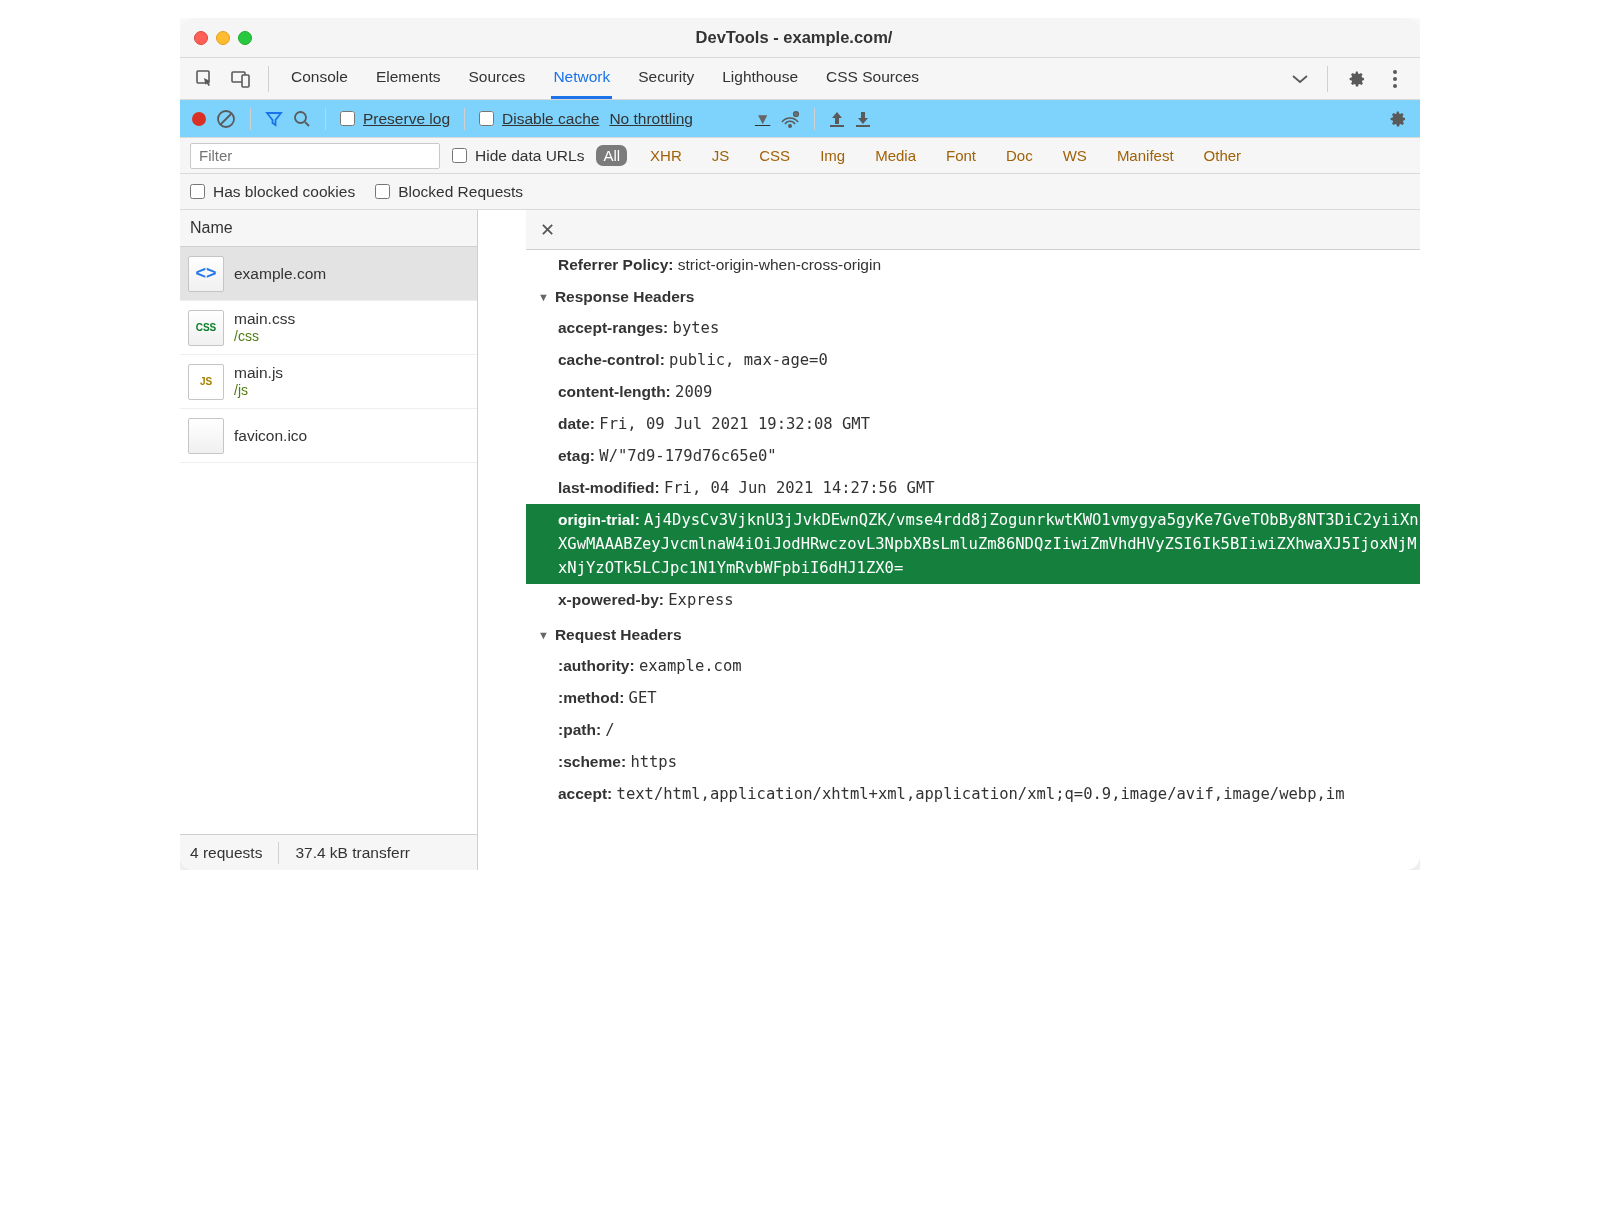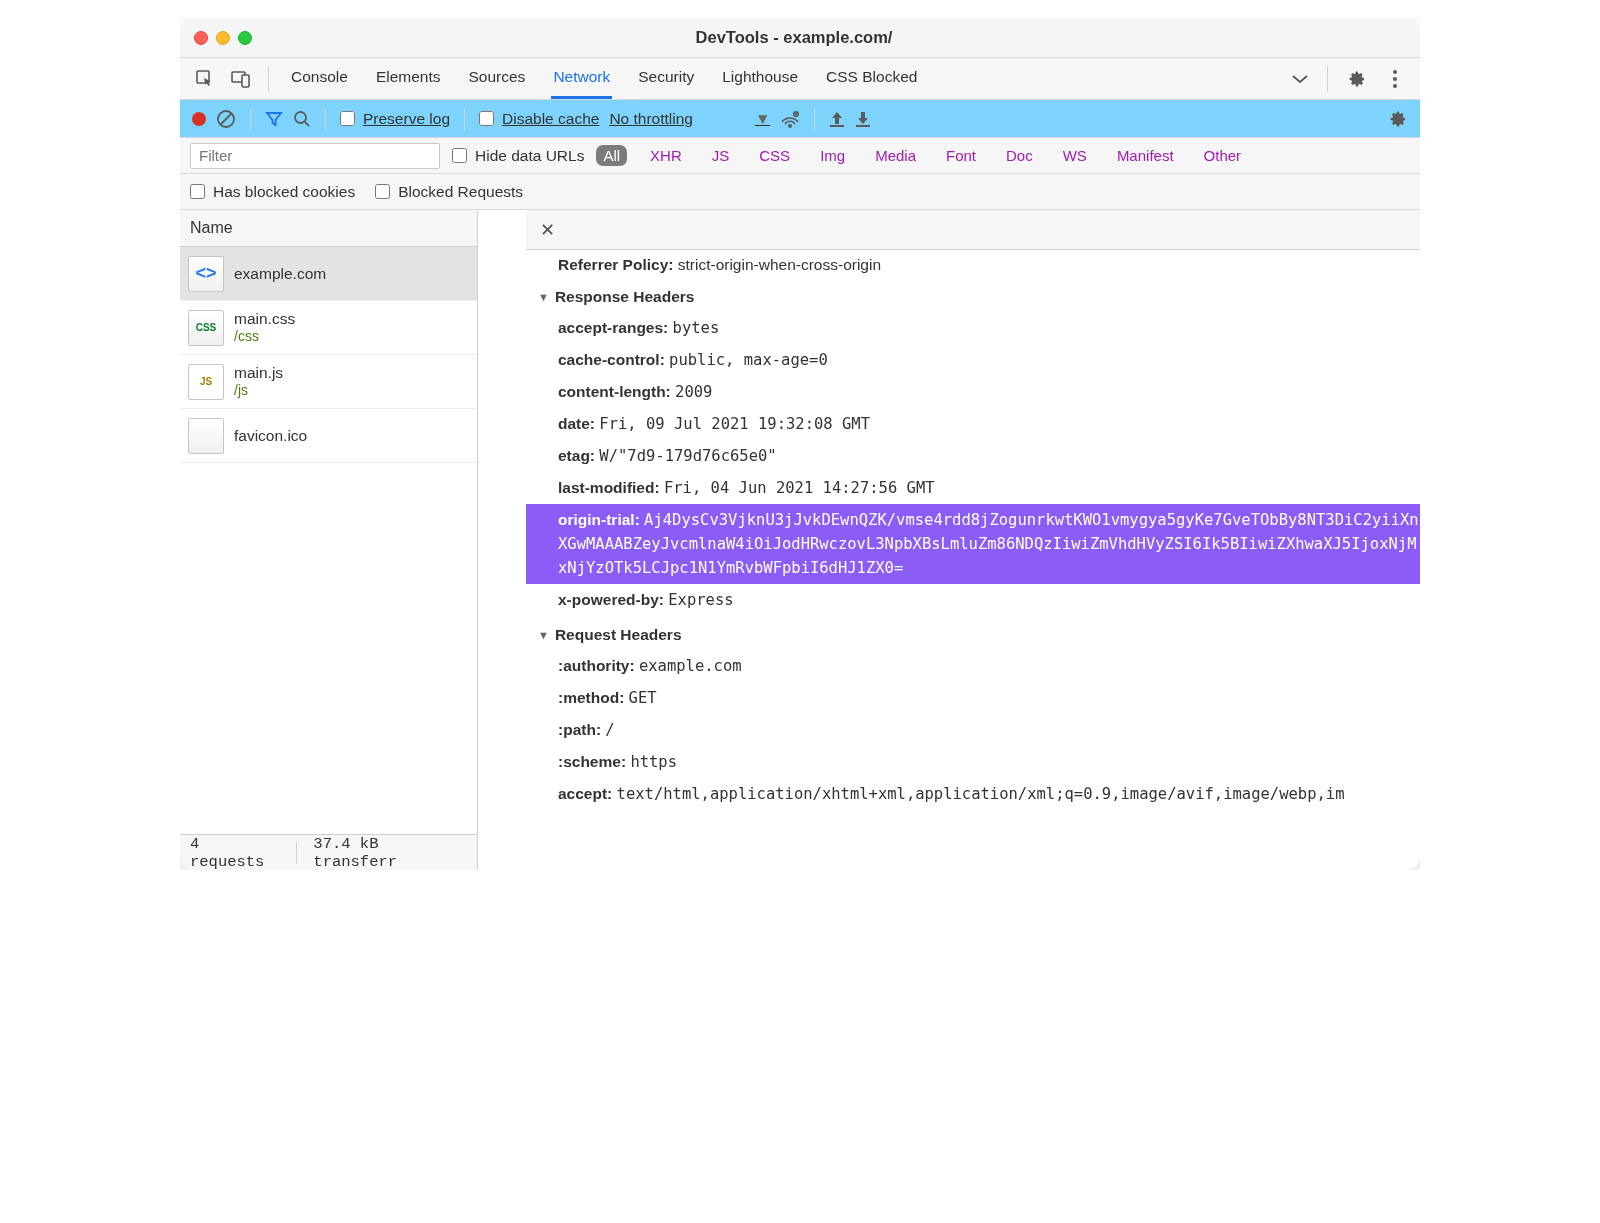--- a/index.html
+++ b/index.html
@@ -67,54 +67,54 @@
 .record-btn { width:14px; height:14px; border-radius:50%; background:#d93025; }
 .icon-btn svg { display:block; }
 .chk { display:flex; align-items:center; gap:8px; cursor:pointer; }
 .chk input { width:15px; height:15px; }
 
 .filterbar {
   display:flex; align-items:center; height:36px; padding:0 10px; gap:12px;
   border-bottom:1px solid #d9d9d9; background:#f6f6f6; flex-wrap:nowrap;
 }
 .filter-input { width:250px; height:26px; padding:1px 8px; font-size:15px; background:#fff; border:1px solid #c9c9c9; border-radius:2px; }
-.pill { padding:2px 7px; border-radius:7px; font-size:15px; cursor:pointer; color:#a21caf; }
+.pill { padding:2px 7px; border-radius:7px; font-size:15px; cursor:pointer; color:#a16207; }
 .pill.active { background:#7b7b7b; color:#fff; }
 .types { display:flex; gap:16px; align-items:flex-end; }
 
 .filterbar2 { display:flex; align-items:center; height:36px; padding:0 10px; gap:20px; border-bottom:1px solid #d9d9d9; background:#f6f6f6; }
 
 .main { display:flex; height:660px;gap:48px; }
 .requests-panel { width:298px; border-right:1px solid #cfcfcf; display:flex; flex-direction:column; background:#fff; }
 .req-head { padding:9px 10px; border-bottom:1px solid #cfcfcf; background:#f6f6f6; font-size:16px; }
 .req-list { flex:1; overflow:auto; }
 .req-row { display:flex; align-items:center; gap:10px; padding:6px 8px; border-bottom:1px solid #eee; cursor:pointer; height:54px; }
 .req-row.selected { background:#e3e3e3; }
 .req-row .meta { display:flex; flex-direction:column; line-height:1.25; }
 .req-row .meta .sub { color:#4d7c0f; font-size:14px; }
 .req-row .file-ico { width:36px; height:36px; border:1px solid #c5c5c5; background:linear-gradient(#fff,#f0f0f0); display:flex; align-items:center; justify-content:center; font-size:10px; font-weight:700; border-radius:2px; }
 .file-ico.html { color:#2578ea; font-size:18px; }
 .file-ico.css { color:#0a7d2b; }
 .file-ico.js { color:#a77f00; background: #fff center/contain no-repeat; }
 .file-ico.other { color:#888; }
-.req-footer { border-top:1px solid #cfcfcf; background:#f6f6f6; display:flex; align-items:center; height:36px; padding:0 10px; gap:16px;font-family:Liberation Mono, monospace; }
+.req-footer { border-top:1px solid #cfcfcf; background:#f6f6f6; display:flex; align-items:center; height:36px; padding:0 10px; gap:16px; }
 .req-footer .vdiv { width:1px; height:22px; background:#d0d0d0; }
 
 .details { flex:1; display:flex; flex-direction:column; min-width:0; }
 .details-tabs { display:flex; align-items:center; gap:26px; height:40px; padding:0 10px; border-bottom:1px solid #cfcfcf; background:#f6f6f6; }
 .details-tabs .close { font-size:18px; color:#555; cursor:pointer; padding:0 4px; }
 .details-tabs .dtab { padding:10px 0 8px; cursor:pointer; color:#333; }
 .details-tabs .dtab.active { border-bottom:3px solid #1a73e8; font-weight:500; }
 .details-body { flex:1; overflow:auto; padding-top:2px; font-size:15.5px; }
 .section-hdr { display:flex; align-items:center; gap:6px; font-weight:700; color:#333; padding:10px 12px 6px; }
 .section-hdr .tri { font-size:11px; color:#666; }
 .kv { display:block; padding:4px 0 4px 32px; line-height:1.55; }
 .kv .k { font-weight:700; }
 .kv .v { font-family: ui-monospace, SFMono-Regular, Menlo, Consolas, monospace; }
-.kv.highlight { background:#8b5cf6; color:#fff; }
+.kv.highlight { background:#15803d; color:#fff; }
 .kv.highlight .k, .kv.highlight .v { color:#fff; }
 .trunc { white-space:nowrap; overflow:hidden; text-overflow:clip; padding:4px 0 4px 32px; font-weight:700; color:#333; }
 .nowrap-val { word-break:break-all; }
 svg { pointer-events:none; }
 </style>
 </head>
 <body>
 
 <div class="window">
 
@@ -141,21 +141,21 @@
         </svg>
     </div>
     <div class="vdiv"></div>
     <div class="tabs" id="main-tabs">
         <div class="tab">Console</div>
         <div class="tab">Elements</div>
         <div class="tab">Sources</div>
         <div class="tab active">Network</div>
         <div class="tab">Security</div>
         <div class="tab">Lighthouse</div>
-        <div class="tab">CSS Blocked</div>
+        <div class="tab">CSS Sources</div>
       </div>
     <div class="icon-btn">
       <svg width="18" height="14" viewBox="0 0 18 14" stroke="#5a5a5a" stroke-width="1.8" fill="none">
           <path d="M2 4 l7 6 7-6"></path>
         </svg>
     </div>
     <div class="toolbar-right">
       <div class="vdiv"></div>
       <div class="icon-btn">
         <svg width="20" height="20" viewBox="0 0 20 20" fill="#5a5a5a">

